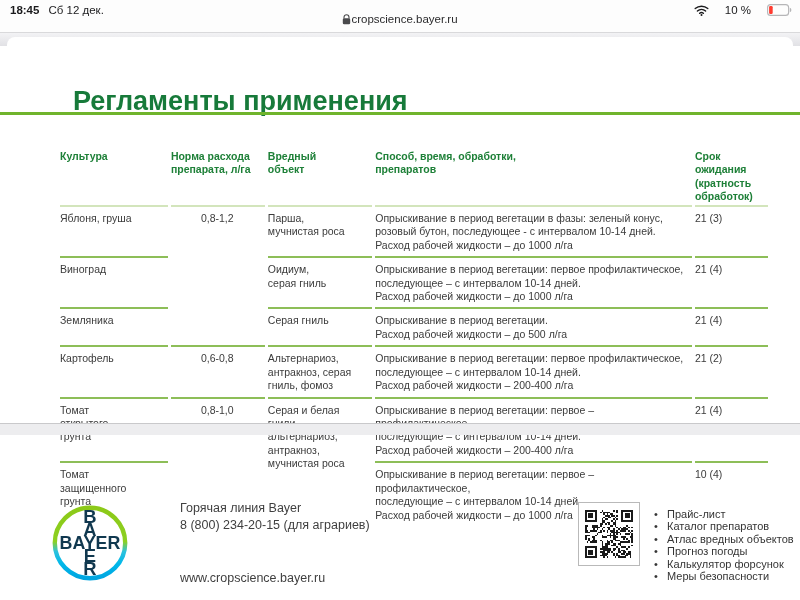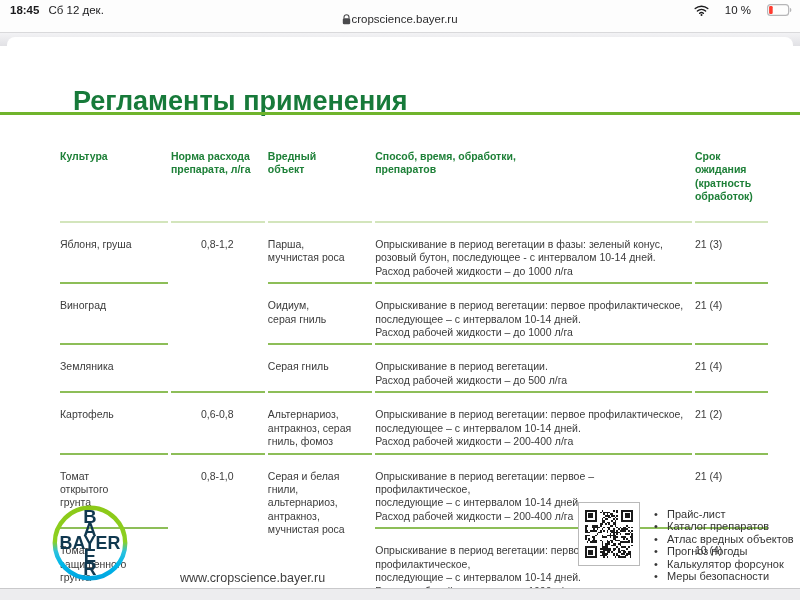--- a/index.html
+++ b/index.html
@@ -1,18 +1,18 @@
 <!DOCTYPE html>
 <html><head>
 <meta charset="utf-8">
 <style>
   html,body{margin:0;padding:0;}
   body{width:800px;height:600px;overflow:hidden;background:#fff;
        font-family:"Liberation Sans","DejaVu Sans",sans-serif;}
-  .screen{position:relative;width:800px;height:600px;background:#fff;}
+  .screen{position:relative;width:800px;height:435px;background:#fff;}
 
   
   .status-bar{position:absolute;top:0;left:0;right:0;height:32px;background:#fdfdfd;
               border-bottom:1px solid #d9d9db;}
   .sb-left{position:absolute;left:10px;top:4px;font-size:11.5px;color:#1b1b1d;}
   .sb-time{font-weight:700;}
   .sb-date{margin-left:9px;font-weight:400;}
   .sb-center{position:absolute;left:0;right:0;top:13px;text-align:center;
              font-size:11.5px;color:#2b2b2d;}
   .sb-center .inner{display:inline-flex;align-items:center;}
@@ -28,22 +28,22 @@
   
   .page-title{position:absolute;left:57px;top:70px;margin:16px;font-size:27px;
               font-weight:700;color:#177a3a;letter-spacing:0;}
   .title-rule{position:absolute;top:112px;left:0;right:0;height:3px;background:#70b42c;}
 
   
   .table-wrap{position:absolute;left:57px;top:146px;width:714px;}
   table.reg{width:100%;border-collapse:separate;border-spacing:3px 0;
             font-size:10.5px;line-height:1.28;color:#3b3b3b;}
   table.reg th{color:#1e8038;font-weight:700;text-align:left;vertical-align:top;
-               padding:4px 6px 17px 0;border-bottom:2px solid #d3e5bc;white-space:pre-line;}
-  table.reg td{vertical-align:top;padding:15px 6px 4px 0;white-space:pre-line;}
+               padding:4px 6px 1px 0;border-bottom:2px solid #d3e5bc;white-space:pre-line;}
+  table.reg td{vertical-align:top;padding:5px 6px 4px 0;white-space:pre-line;}
   table.reg td.b{border-bottom:2px solid #8dbe58;}
   table.reg td.indent{padding-left:30px;}
 
   
   .bayer-logo{position:absolute;left:50px;top:503px;}
   .hotline{position:absolute;left:180px;top:500px;font-size:12.5px;line-height:17px;color:#3f3f3f;}
   .website{position:absolute;left:180px;top:560px;font-size:12.5px;color:#3f3f3f;text-decoration:none;margin-top:11px;}
   .qr-box{position:absolute;left:578px;top:502px;width:60px;height:62px;border:1px solid #b9b9b9;
           display:flex;align-items:center;justify-content:center;background:#fff;}
   .footer-links{position:absolute;left:648px;top:502px;margin:6px;padding:0;list-style:none;
@@ -203,20 +203,24 @@
       <g fill="#10384f" font-family="Liberation Sans, DejaVu Sans, sans-serif" font-weight="bold" font-size="23" text-anchor="middle">
         <text x="50" y="25.5">B</text>
         <text x="50" y="41.5">A</text>
         <text x="50" y="57.5" textLength="76" lengthAdjust="spacingAndGlyphs">BAYER</text>
         <text x="50" y="73.5">E</text>
         <text x="50" y="89.5">R</text>
       </g>
     </svg>
   </div>
 
+  <div class="hotline">
+    <div>Горячая линия Bayer</div>
+    <div>8 (800) 234-20-15 (для аграриев)</div>
+  </div>
 
   <a class="website" href="#">www.cropscience.bayer.ru</a>
 
   <div class="qr-box">
     <svg width="48" height="48" viewBox="0 0 29 29" shape-rendering="crispEdges">
       <g fill="#1a1a1a">
         <rect x="0" y="0" width="7" height="7"></rect>
           <rect x="22" y="0" width="7" height="7"></rect>
           <rect x="0" y="22" width="7" height="7"></rect>
       </g>

